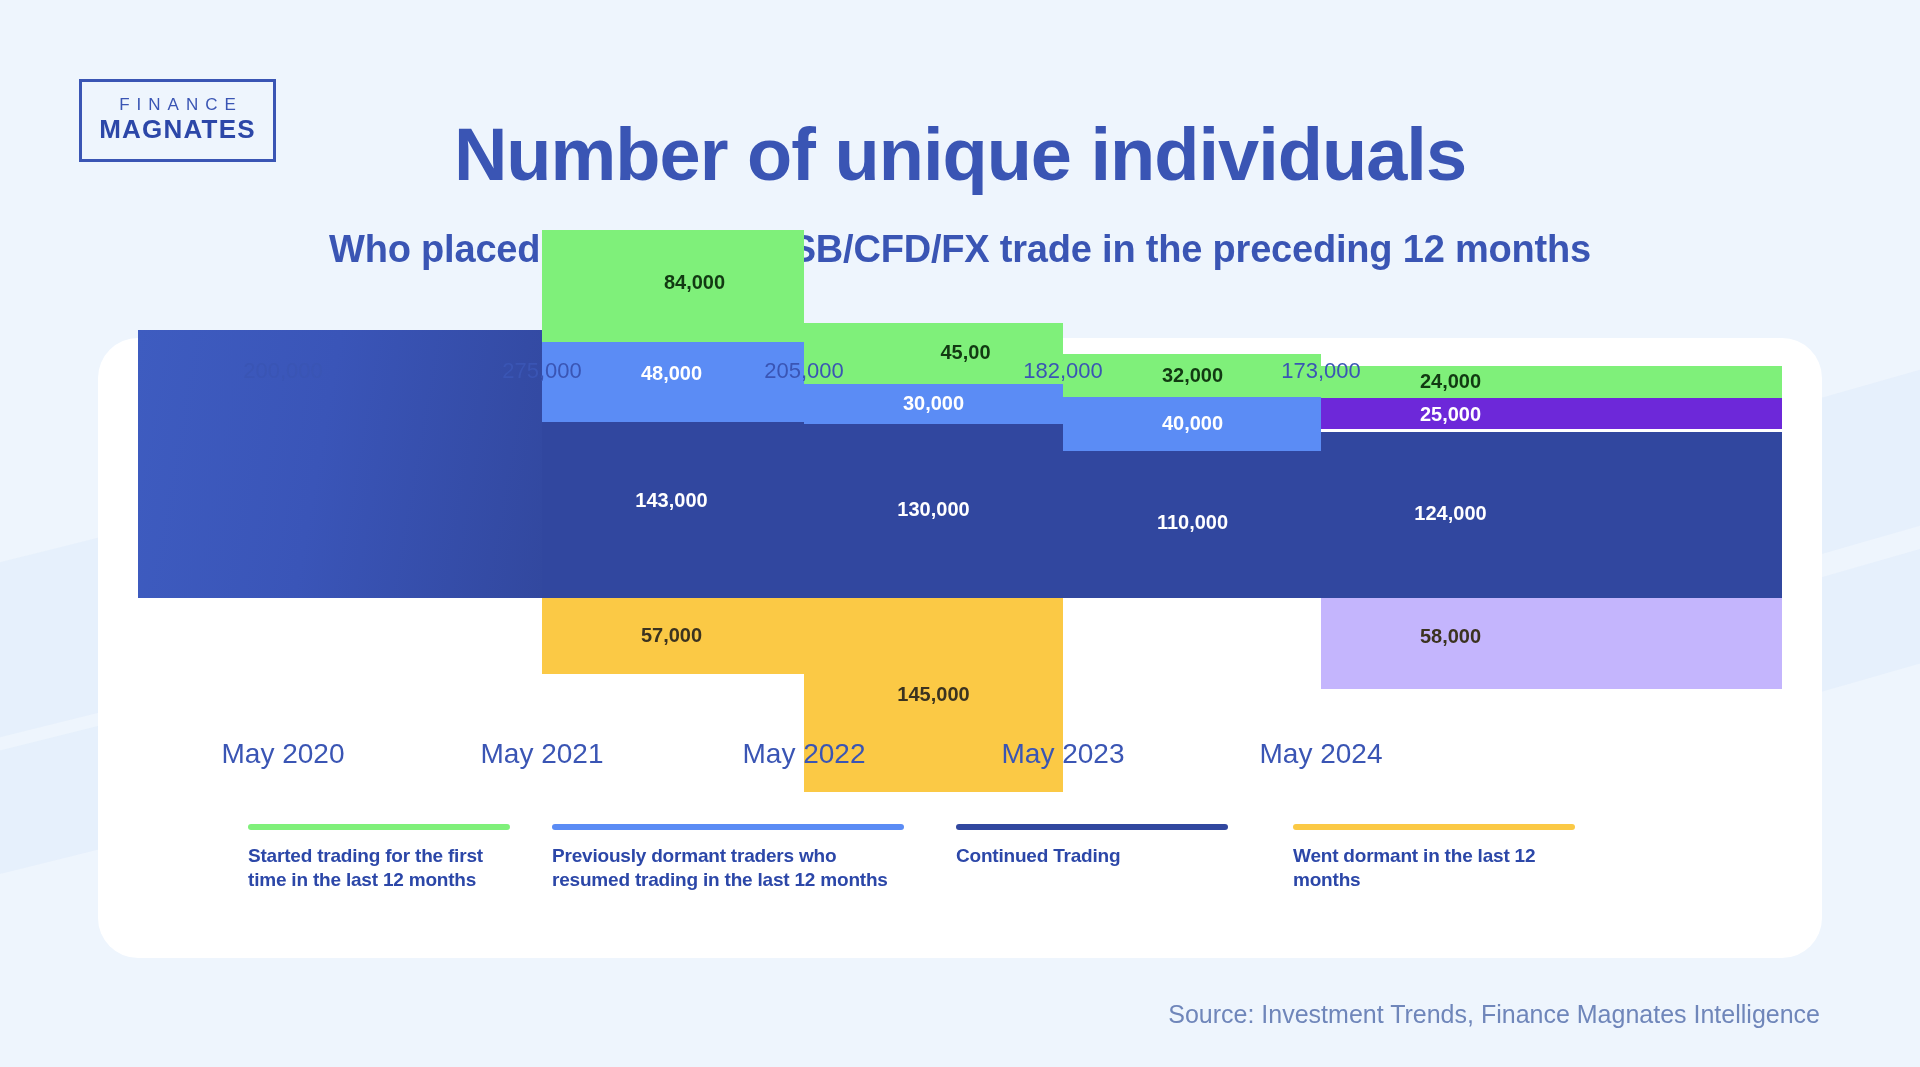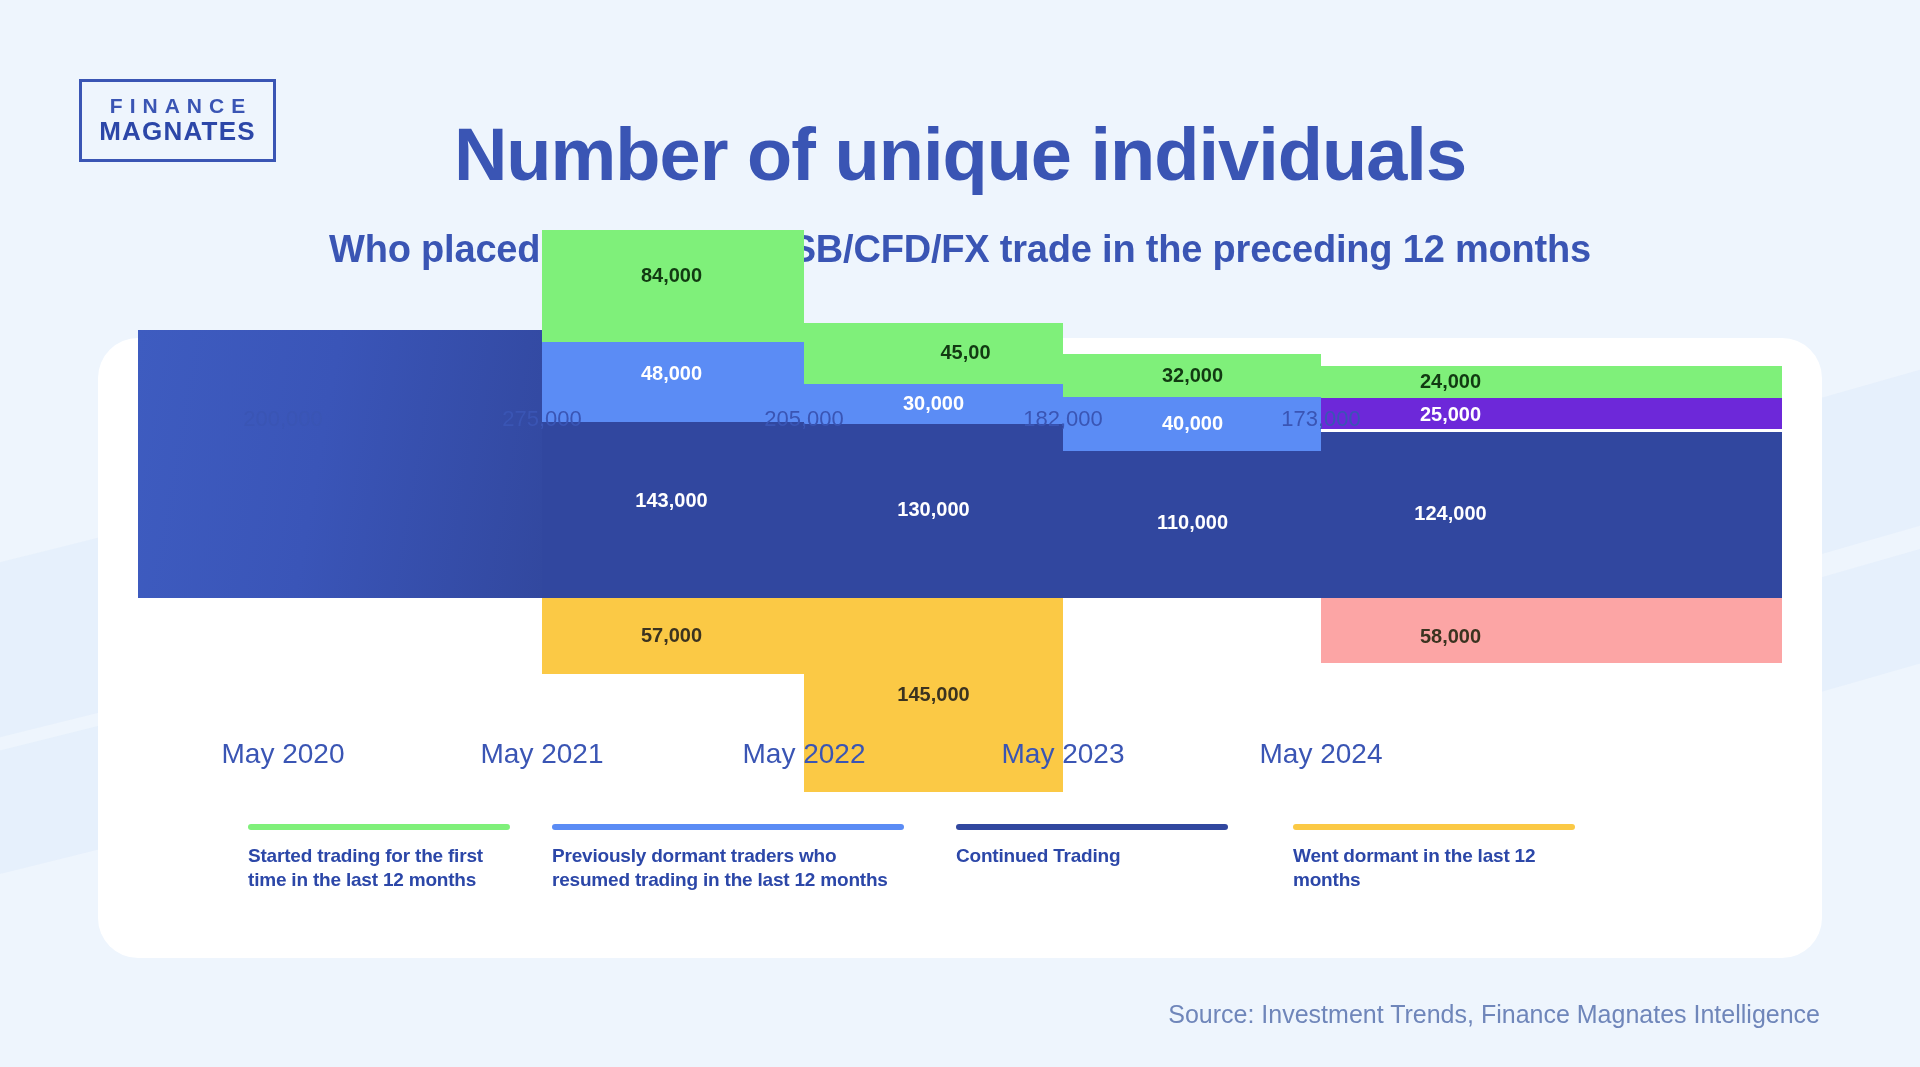--- a/index.html
+++ b/index.html
@@ -17,21 +17,21 @@
   .bg-streak.s3{width:620px;height:150px;right:-110px;top:430px;transform:rotate(-16deg);border-radius:70px;}
   .bg-streak.s4{width:520px;height:110px;right:-90px;top:600px;transform:rotate(-16deg);border-radius:60px;}
 
   
   #logo{
     position:absolute;left:79px;top:79px;width:197px;height:83px;
     border:3px solid #3a55b4;box-sizing:border-box;
     display:flex;flex-direction:column;align-items:center;justify-content:center;
     background:transparent;
   }
-  #logo .l1{font-size:21px;letter-spacing:7px;color:#3a55b4;font-weight:700;
+  #logo .l1{font-size:17px;letter-spacing:7px;color:#3a55b4;font-weight:400;
             padding-left:7px;line-height:1.1;}
   #logo .l2{font-size:26px;letter-spacing:1.2px;color:#2c47a8;font-weight:bold;line-height:1.15;}
 
   
   #title{
     position:absolute;left:0;right:0;top:118px;text-align:center;
     font-size:74px;font-weight:bold;color:#3a55b4;letter-spacing:-1px;
     line-height:1;
   }
   #subtitle{
@@ -43,21 +43,21 @@
   #card{
     position:absolute;left:98px;top:338px;width:1724px;height:620px;
     background:#ffffff;border-radius:40px;
   }
 
   
   #chart{position:absolute;left:0;top:0;width:1724px;height:620px;}
 
   .total-label{
     position:absolute;text-align:center;font-size:22px;color:#3a55b4;
-    font-weight:500;top:20px;width:220px;margin-top:48px;
+    font-weight:500;top:20px;width:220px;
   }
   .axis-label{
     position:absolute;text-align:center;font-size:28px;color:#3a55b4;
     font-weight:500;top:400px;width:220px;
   }
 
   .seg{position:absolute;box-sizing:border-box;}
   .seg .val{
     position:absolute;left:0;right:0;text-align:center;
     font-size:20px;font-weight:bold;white-space:nowrap;
@@ -97,21 +97,21 @@
 <div id="card">
   <div id="chart">
       <div class="seg" style="left: 40px; width: 404px; top: -8px; height: 268px; background: linear-gradient(100deg, rgb(62, 92, 192) 0%, rgb(58, 85, 184) 45%, rgb(50, 72, 159) 100%);"></div>
       <div class="seg" style="left: 444px; width: 262px; top: 68.38px; height: 191.62px; background: rgb(49, 71, 159);">
         <div class="val" style="color: rgb(255, 255, 255); top: 82.81px; left: 0px; width: 259px; right: auto;">143,000</div>
       </div>
       <div class="seg" style="left: 444px; width: 262px; top: 4.06px; height: 80px; background: rgb(91, 140, 245);">
         <div class="val" style="color: rgb(255, 255, 255); top: 20.16px; left: 0px; right: auto; width: 259px;">48,000</div>
       </div>
       <div class="seg" style="left: 444px; width: 262px; top: -108.5px; height: 112.56px; background: rgb(127, 240, 122);">
-        <div class="val" style="color: rgb(18, 58, 18); top: 34px; left: 0px; right: auto; width: 259px;">84,000</div>
+        <div class="val" style="color: rgb(18, 58, 18); top: 41px; left: 0px; right: auto; width: 259px; padding-left: 23px;">84,000</div>
       </div>
       <div class="seg" style="left: 444px; width: 262px; top: 260px; height: 76.38px; background: rgb(251, 201, 69);">
         <div class="val" style="color: rgb(59, 51, 32); top: 26.19px; left: 0px; right: auto; width: 259px;">57,000</div>
       </div>
       <div class="seg" style="left: 706px; width: 259px; top: 85.8px; height: 174.2px; background: rgb(49, 71, 159);">
         <div class="val" style="color: rgb(255, 255, 255); top: 74.1px; left: 0px; width: 259px; right: auto;">130,000</div>
       </div>
       <div class="seg" style="left: 706px; width: 259px; top: 45.6px; height: 40.2px; background: rgb(91, 140, 245);">
         <div class="val" style="color: rgb(255, 255, 255); top: 8.1px; left: 0px; right: auto; width: 259px;">30,000</div>
       </div>
@@ -132,21 +132,21 @@
       </div>
       <div class="seg" style="left: 1223px; width: 461px; top: 93.84px; height: 166.16px; background: rgb(49, 71, 159);">
         <div class="val" style="color: rgb(255, 255, 255); top: 70.08px; left: 0px; width: 259px; right: auto;">124,000</div>
       </div>
       <div class="seg" style="left: 1223px; width: 461px; top: 60.34px; height: 31px; background: #6d28d9;">
         <div class="val" style="color: rgb(255, 255, 255); top: 4.75px; left: 0px; right: auto; width: 259px;">25,000</div>
       </div>
       <div class="seg" style="left: 1223px; width: 461px; top: 28.18px; height: 32.16px; background: rgb(127, 240, 122);">
         <div class="val" style="color: rgb(18, 58, 18); top: 4.08px; left: 0px; right: auto; width: 259px;">24,000</div>
       </div>
-      <div class="seg" style="left: 1223px; width: 461px; top: 260px; height: 65px; background: #fca5a5;">
+      <div class="seg" style="left: 1223px; width: 461px; top: 260px; height: 91px; background: #c4b5fd;">
         <div class="val" style="color: rgb(59, 51, 32); top: 26.86px; left: 0px; right: auto; width: 259px;">58,000</div>
       </div>
       <div class="total-label" style="left: 75px;">200,000</div>
       <div class="axis-label" style="left: 75px;">May 2020</div>
       <div class="total-label" style="left: 334px;">275,000</div>
       <div class="axis-label" style="left: 334px;">May 2021</div>
       <div class="total-label" style="left: 596px;">205,000</div>
       <div class="axis-label" style="left: 596px;">May 2022</div>
       <div class="total-label" style="left: 855px;">182,000</div>
       <div class="axis-label" style="left: 855px;">May 2023</div>

